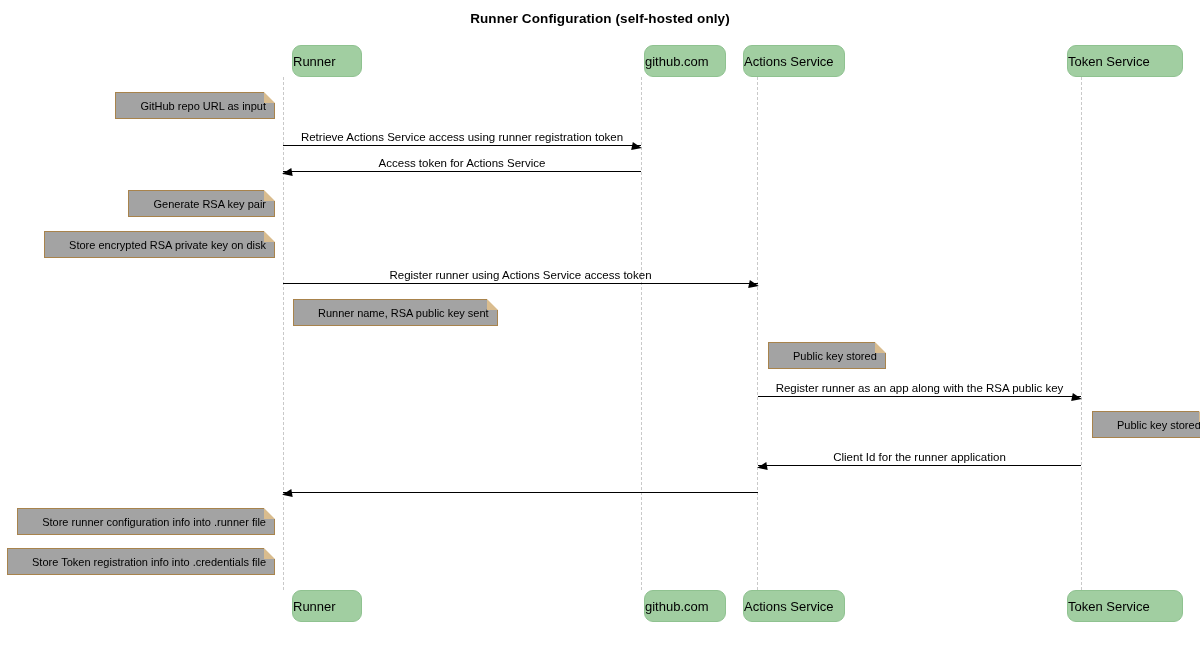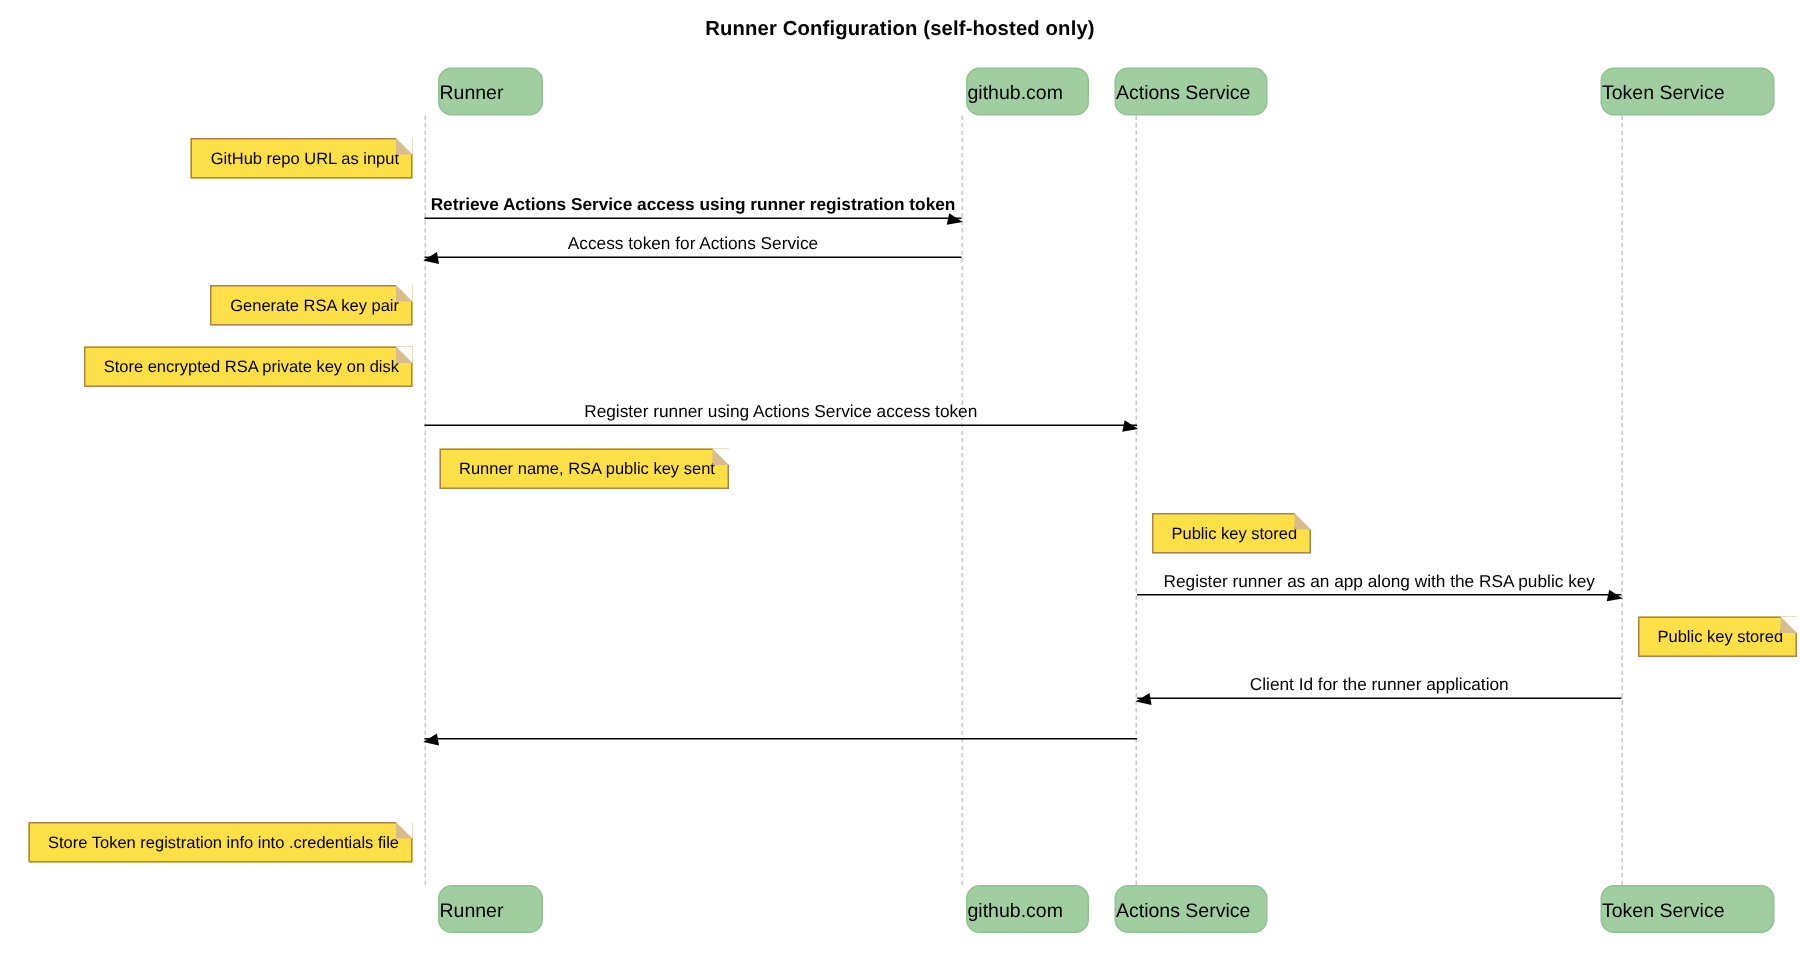--- a/index.html
+++ b/index.html
@@ -83,33 +83,33 @@
     border-left: 10px solid #000;
     transform-origin: left center;
     transform: rotate(12deg);
   }
   .arrowhead.left {
     left: -1px;
     border-right: 10px solid #000;
     transform-origin: right center;
     transform: rotate(-10deg);
   }
-  .m1 { left: 283px; width: 358px; top: 129px; font-weight: bold; }
+  .m1 { left: 283px; width: 358px; top: 129px; }
   .m2 { left: 283px; width: 358px; top: 155px; }
   .m3 { left: 283px; width: 475px; top: 267px; }
   .m4 { left: 758px; width: 323px; top: 380px; }
   .m5 { left: 758px; width: 323px; top: 449px; }
   .m6 { left: 283px; width: 475px; top: 476px; }
 
   
   .note {
     position: absolute;
-    background: #fde047;
+    background: #a3a3a3;
     border: 1px solid #A8834C;
-    padding: 7px 8px 6px 12px;
+    padding: 7px 8px 6px 24px;
     font-size: 11px;
     white-space: nowrap;
     box-sizing: border-box;
   }
   .note::after {
     content: "";
     position: absolute;
     top: -1px; right: -1px;
     width: 0; height: 0;
     border-style: solid;
@@ -176,15 +176,16 @@
     <div class="msg-line"></div>
     <div class="arrowhead left"></div>
   </div>
 
   <div class="note n1">GitHub repo URL as input</div>
   <div class="note n2">Generate RSA key pair</div>
   <div class="note n3">Store encrypted RSA private key on disk</div>
   <div class="note n4">Runner name, RSA public key sent</div>
   <div class="note n5">Public key stored</div>
   <div class="note n6">Public key stored</div>
+  <div class="note n7">Store runner configuration info into .runner file</div>
   <div class="note n8">Store Token registration info into .credentials file</div>
 
 </div>
 
 </body></html>

